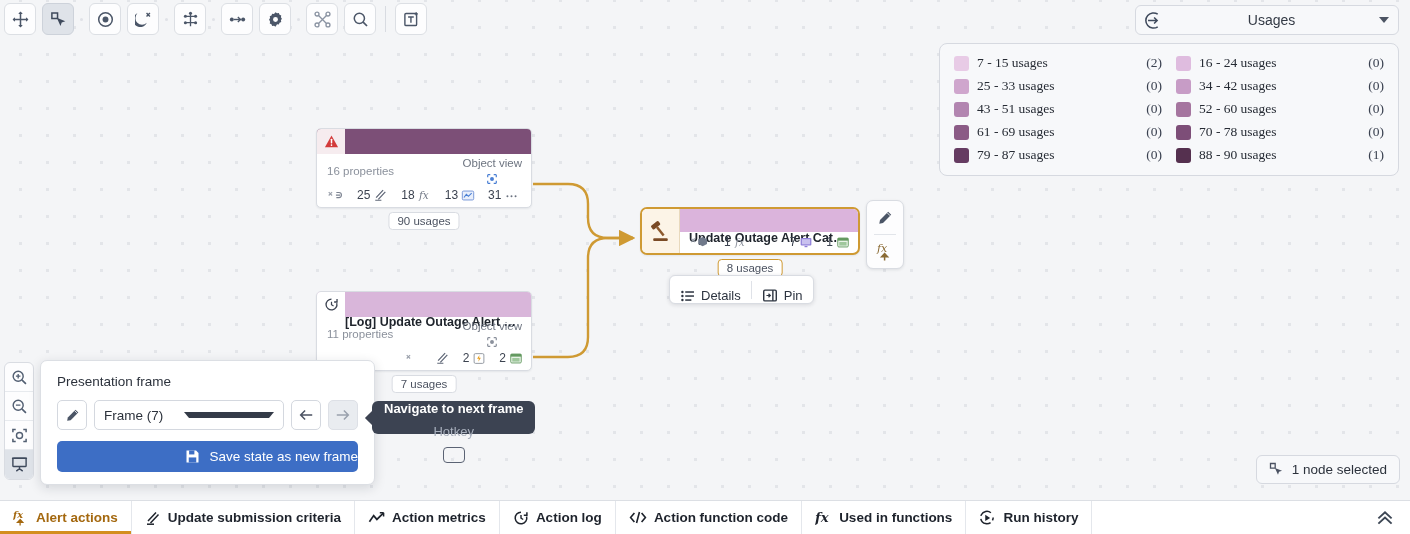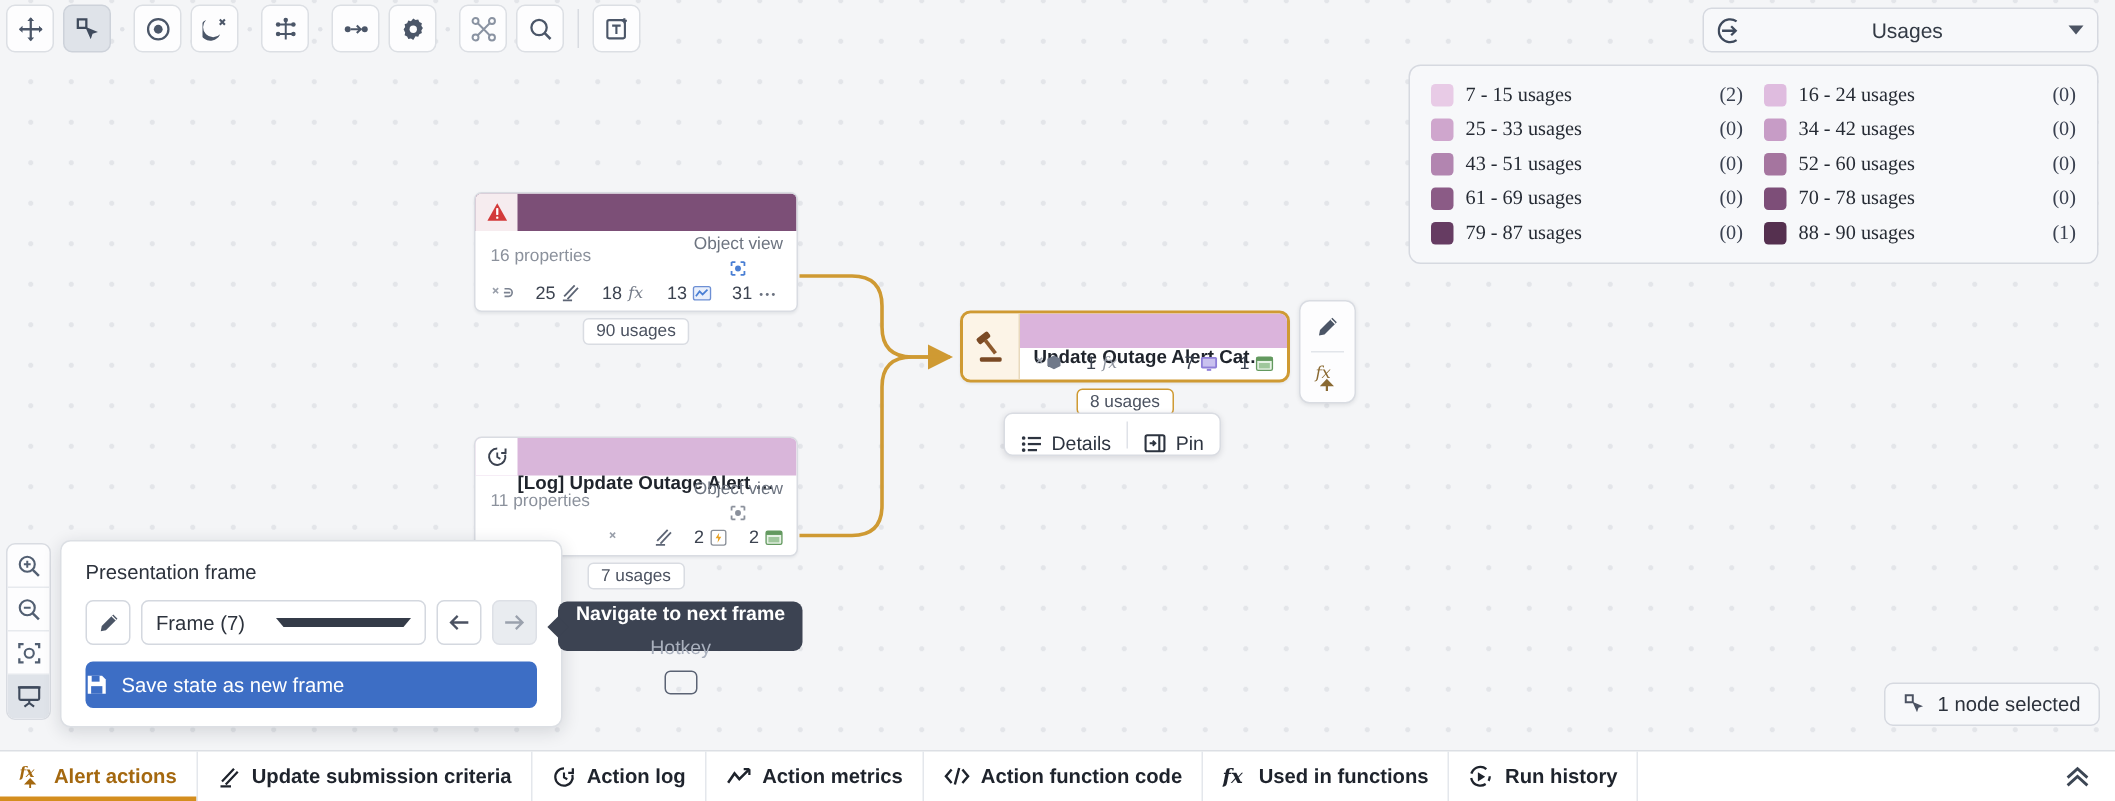--- a/index.html
+++ b/index.html
@@ -131,21 +131,21 @@
   .sq-btn { width: 30px; height: 30px; border: 1px solid #d4d8df; border-radius: 5px; background: #fff; display: flex; align-items: center; justify-content: center; color: #4b5costs; cursor: pointer; color: #4b5262; flex: none; }
   .sq-btn.dim { background: #e9ecf0; color: #9aa1ad; border-color: #dde0e6; }
   #pres .sel {
     flex: 1; height: 30px; border: 1px solid #d4d8df; border-radius: 5px; background: #fff;
     display: flex; align-items: center; padding: 0 9px; font-size: 13.5px; color: #2c323c; cursor: pointer;
   }
   #pres .sel span { flex: 1; }
   #pres .caret2 { width: 0; height: 0; border-left: 5px solid transparent; border-right: 5px solid transparent; border-top: 6px solid #343b48; }
   #pres .save {
     margin-top: 11px; height: 31px; width: 100%; background: #3d6ec5; border: none; border-radius: 5px;
-    color: #fff; font-size: 13.5px; font-family: inherit; display: flex; align-items: center; justify-content: flex-start; gap: 9px; cursor: pointer;
+    color: #fff; font-size: 13.5px; font-family: inherit; display: flex; align-items: center; justify-content: flex-end; gap: 9px; cursor: pointer;
   }
 
   
   #tooltip {
     position: absolute; left: 372px; top: 401px; height: 33px;
     background: #3c4352; border-radius: 6px; display: flex; align-items: center; gap: 8px;
     padding: 0 12px; color: #fff; font-size: 13px; font-weight: bold; z-index: 32; flex-direction: column;
   }
   #tooltip .hk-lbl { font-weight: normal; color: #a9b0bd; }
   #tooltip .hk { border: 1px solid #5b6374; border-radius: 4px; min-width: 22px; height: 21px; display: flex; align-items: center; justify-content: center; font-size: 12px; color: #e6e9ef; font-weight: normal; }
@@ -620,35 +620,35 @@
     <span>Alert actions</span>
   </div>
   <div class="tab">
     <svg width="16" height="16" viewBox="0 0 16 16">
         <path d="M3 11 L11 2.5 M5.5 13 L13.5 4.5" stroke="#1e232c" stroke-width="1.5"></path>
         <path d="M2 14.2h7" stroke="#1e232c" stroke-width="1.5"></path>
       </svg>
     <span>Update submission criteria</span>
   </div>
   <div class="tab">
+    <svg width="17" height="16" viewBox="0 0 18 16">
+        <path d="M1.5 12L6 5.5l3.4 4L16.5 2.5" stroke="#1e232c" stroke-width="1.8" fill="none"></path>
+        <path d="M16.5 2.5v4M16.5 2.5h-4" stroke="#1e232c" stroke-width="1.6" fill="none"></path>
+      </svg>
+    <span>Action metrics</span>
+  </div>
+  <div class="tab">
     <svg width="16" height="16" viewBox="0 0 16 16">
         <path d="M8 2.2a5.8 5.8 0 105.6 4.3" stroke="#1e232c" stroke-width="1.5" fill="none"></path>
         <path d="M13.9 2.2v3.1h-3.1" stroke="#1e232c" stroke-width="1.5" fill="none"></path>
         <path d="M8 5v3.2l2.2 1.3" stroke="#1e232c" stroke-width="1.4" fill="none"></path>
       </svg>
     <span>Action log</span>
   </div>
   <div class="tab">
-    <svg width="17" height="16" viewBox="0 0 18 16">
-        <path d="M1.5 12L6 5.5l3.4 4L16.5 2.5" stroke="#1e232c" stroke-width="1.8" fill="none"></path>
-        <path d="M16.5 2.5v4M16.5 2.5h-4" stroke="#1e232c" stroke-width="1.6" fill="none"></path>
-      </svg>
-    <span>Action metrics</span>
-  </div>
-  <div class="tab">
     <svg width="18" height="15" viewBox="0 0 20 15">
         <path d="M6 2.5L1.8 7.5 6 12.5M14 2.5l4.2 5-4.2 5M11.6 1.4L8.4 13.6" stroke="#1e232c" stroke-width="1.8" fill="none"></path>
       </svg>
     <span>Action function code</span>
   </div>
   <div class="tab">
     <svg width="17" height="16" viewBox="0 0 18 16">
         <text x="0" y="12.5" font-family="DejaVu Serif, serif" font-style="italic" font-size="14" fill="#1e232c">fx</text>
       </svg>
     <span>Used in functions</span>

